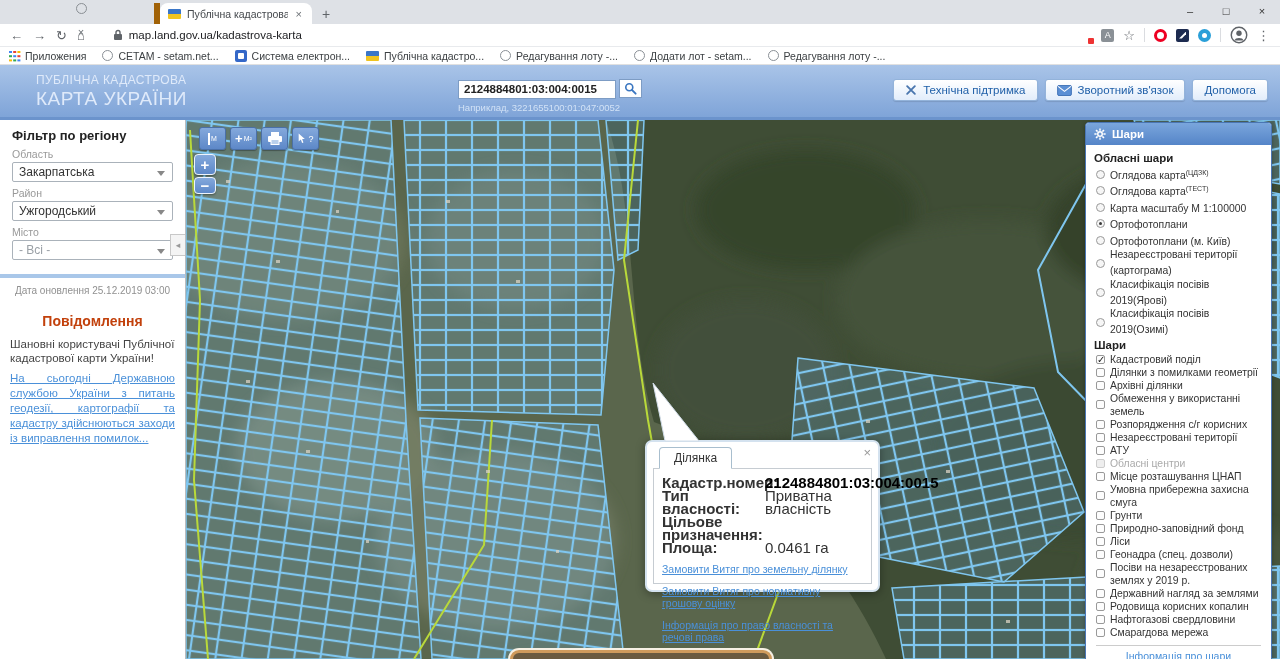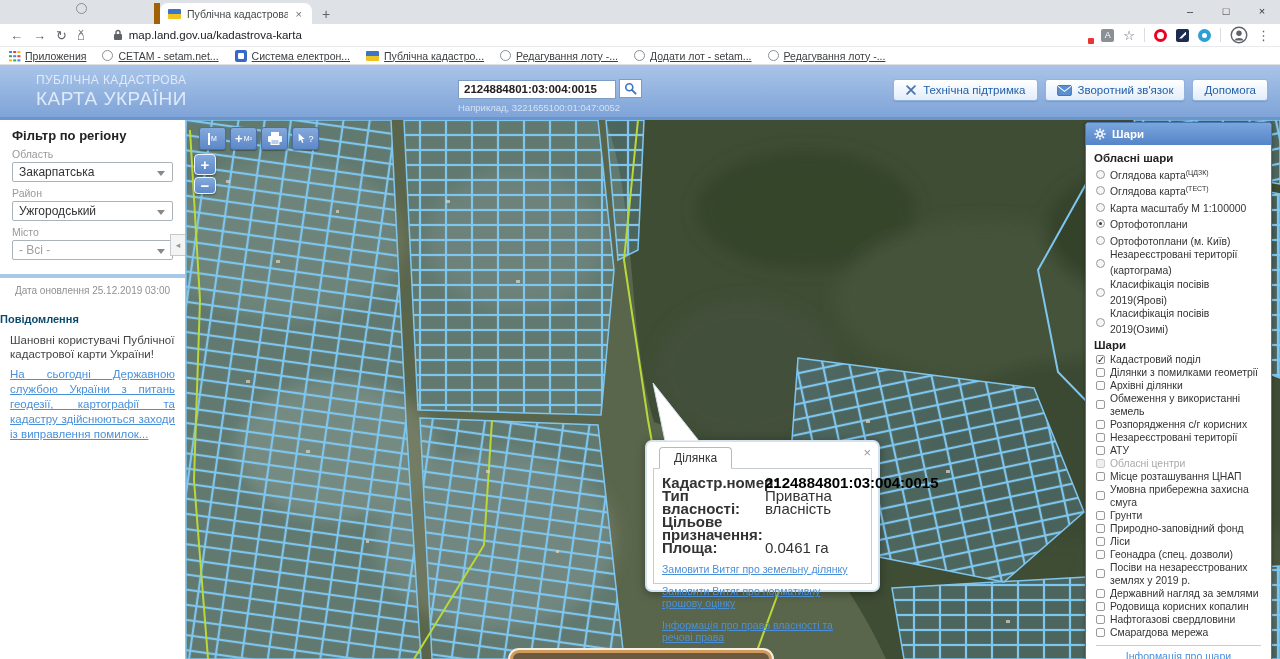--- a/index.html
+++ b/index.html
@@ -29,21 +29,21 @@
   .ext-star { color:#5f6368; font-size:13px; width:auto; height:auto; }
   .ext-opera { width:13px; height:13px; border:3.2px solid #e02; border-radius:50%; }
   .ext-dark { width:13px; height:13px; background:#1d2b50; border-radius:2px; }
   .ext-dark::after { content:""; position:absolute; left:3px; top:3px; width:7px; height:7px; background:#fff; clip-path:polygon(0 100%,100% 0,100% 40%,40% 100%); }
   .ext-blue { width:13px; height:13px; background:#2a9fd8; border-radius:50%; }
   .ext-blue::after { content:""; position:absolute; left:4px; top:4px; width:5px; height:5px; background:#fff; border-radius:50%; }
   .abar-sep { width:1px; height:14px; background:#dadce0; }
   .menu-dots { color:#5f6368; font-size:13px; letter-spacing:0; }
 
   .bookmarks { height:18px; background:#fff; border-bottom:1px solid #e0e0e0; display:flex; align-items:center; padding:0 8px; gap:16px; }
-  .bm { display:flex; align-items:center; gap:5px; font-size:10.5px; color:#3c4043; white-space:nowrap;text-decoration:underline; }
+  .bm { display:flex; align-items:center; gap:5px; font-size:10.5px; color:#3c4043; white-space:nowrap; }
   .bm-icon { position:relative; width:12px; height:12px; flex:none; }
   .bm-icon-apps::before { content:""; position:absolute; left:1px; top:1px; width:2.6px; height:2.6px; background:#4285f4;
      box-shadow:4.2px 0 0 #ea4335, 8.4px 0 0 #fbbc05, 0 4.2px 0 #34a853, 4.2px 4.2px 0 #4285f4, 8.4px 4.2px 0 #ea4335, 0 8.4px 0 #fbbc05, 4.2px 8.4px 0 #34a853, 8.4px 8.4px 0 #4285f4; }
   .bm-icon-globe { border:1.6px solid #8a9096; border-radius:50%; width:11px; height:11px; }
   .bm-icon-blueapp { background:#3568c8; border-radius:2px; }
   .bm-icon-blueapp::after { content:""; position:absolute; inset:3px; background:#fff; border-radius:1px; }
   .bm-icon-flag { width:13px; height:10px; margin-top:1px; background:linear-gradient(#3a76c8 50%, #f0c420 50%); border-radius:1px; }
 
   
   .siteheader { position:relative; height:55px; background:linear-gradient(#a9c4e8, #7fa4d8); border-bottom:3px solid #6b93cc; }
@@ -64,21 +64,21 @@
   .sidebar { position:relative; width:186px; background:#fff; border-right:1px solid #b8bcc0; flex:none; }
   .sb-pad { padding:8px 12px 0; }
   .sb-title { font-size:13px; font-weight:bold; color:#222; margin-bottom:0; }
   .sb-label { font-size:10.5px; color:#999; margin-top:5px; }
   .sb-select { position:relative; margin-top:2px; height:20px; border:1px solid #aab2ba; border-radius:2px; background:#fff; font-size:12px; color:#333; line-height:18px; padding:0 6px; }
   .sb-select.muted { color:#9aa0a6; }
   .sb-select::after { content:""; position:absolute; right:7px; top:8px; border:4px solid transparent; border-top:5px solid #888; }
   .collapse-tab { position:absolute; right:0; top:114px; width:15px; height:22px; background:#f4f4f4; border:1px solid #c8c8c8; border-right:none; display:flex; align-items:center; justify-content:center; font-size:9px; color:#999; }
   .blue-bar { height:4px; background:#a9c7e9; margin-top:14px; }
   .sb-date { font-size:10px; color:#909090; text-align:center; margin-top:7px; }
-  .sb-msg-title { font-size:11px; font-weight:bold; color:#0c4a6e; margin-top:17px; }
+  .sb-msg-title { font-size:14px; font-weight:bold; color:#c2410c; text-align:center; margin-top:17px; }
   .sb-greet { font-size:11.5px; color:#444; text-align:left; margin:8px 10px 0; line-height:14px; }
   .sb-msg-link { display:block; font-size:11.5px; color:#4a90d9; text-decoration:underline; text-align:justify; margin:6px 10px 0; line-height:15px; }
 
   
   .map { position:relative; flex:1; overflow:hidden; background:#4c5840; }
   .mapsvg { position:absolute; inset:0; width:100%; height:100%; }
 
   .maptools { position:absolute; left:13px; top:7px; display:flex; gap:4px; z-index:20; }
   .mtool { width:27px; height:23px; background:linear-gradient(#84a9dc,#5d88c8); border:1px solid #4a70a8; border-radius:3px; display:flex; align-items:center; justify-content:center; gap:1px; color:#fff; box-shadow:0 1px 1px rgba(0,0,0,.3); }
   .mtool .bigbar { display:inline-block; width:2px; height:12px; background:#fff; }

